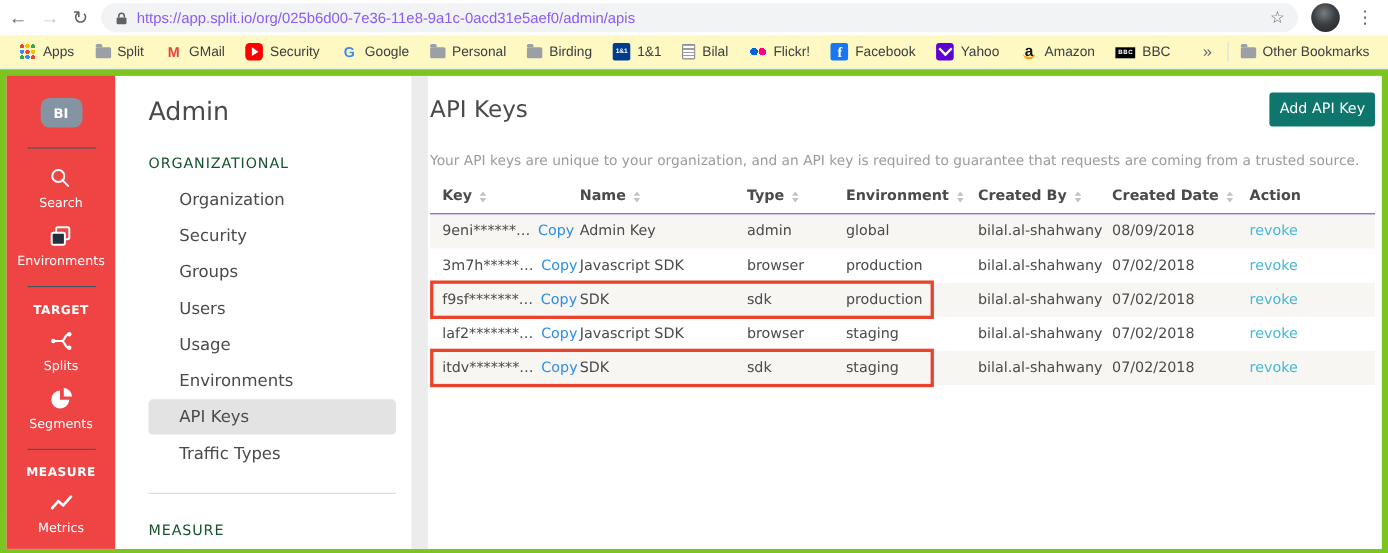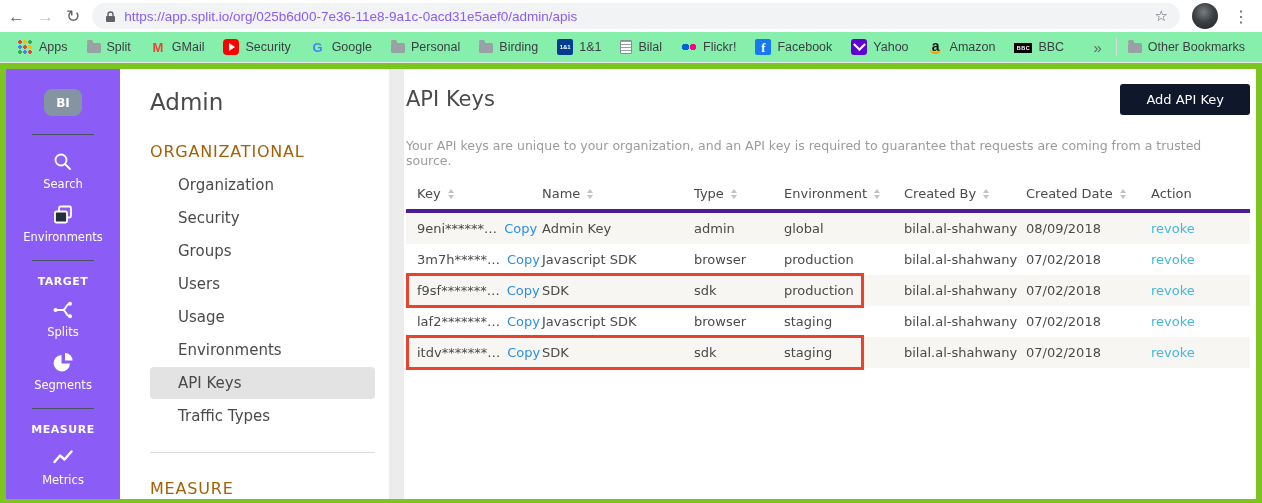--- a/index.html
+++ b/index.html
@@ -12,21 +12,21 @@
   .nav-ic { font-size:17px; color:#5f6368; line-height:1; cursor:pointer; }
   .nav-ic.disabled { color:#c6c9cc; }
   .omnibox { flex:1; height:26px; background:#f1f3f4; border-radius:14px; display:flex; align-items:center; padding:0 12px; gap:8px; min-width:0; }
   .url { font-size:13.5px; color:#8b5cf6; white-space:nowrap; overflow:hidden; flex:1; }
   .star { font-size:15px; color:#5f6368; margin-left:auto; cursor:pointer; }
   .avatar { width:26px; height:26px; border-radius:50%; flex-shrink:0;
             background:radial-gradient(circle at 45% 35%, #7a7d80 0%, #3c4043 45%, #1f2123 100%); }
   .dots { font-size:16px; color:#5f6368; padding:0 3px; cursor:pointer; }
 
   
-  .bookmarks { height:31px; display:flex; align-items:center; padding:0 12px; background:#86efac; border-bottom:1px solid #e8eaed; }
+  .bookmarks { height:31px; display:flex; align-items:center; padding:0 12px; background:#fef9c3; border-bottom:1px solid #e8eaed; }
   #bm-list { display:flex; align-items:center; gap:9px; flex:1; }
   .bm { display:flex; align-items:center; gap:6px; padding:2px 5px; border-radius:4px; cursor:pointer; white-space:nowrap; }
   .bm-label { font-size:12.5px; color:#3c4043; }
   .fav { width:16px; height:16px; display:inline-flex; align-items:center; justify-content:center;
          font-weight:700; font-size:12px; position:relative; flex-shrink:0; }
   .fav-folder { background:#9aa0a6; width:14px; height:10px; border-radius:1.5px; margin-top:2px; }
   .fav-folder::before { content:""; position:absolute; top:-3px; left:0; width:6px; height:3px; background:#9aa0a6; border-radius:1.5px 1.5px 0 0; }
   .fav-apps { background-image:
       radial-gradient(circle 2px at 3px 3px,#ea4335 97%,transparent),
       radial-gradient(circle 2px at 8px 3px,#fbbc04 97%,transparent),
@@ -55,55 +55,55 @@
   .fav-amazon::after { content:""; position:absolute; bottom:1px; left:2px; width:11px; height:5px; border-bottom:2px solid #ff9900; border-radius:0 0 9px 9px; }
   .fav-bbc { background:#000; width:18px; height:10px; margin-top:2px; }
   .fav-bbc::before { content:"BBC"; color:#fff; font-size:5.5px; letter-spacing:.5px; }
   .bm-chevron { font-size:15px; color:#5f6368; padding:0 8px; cursor:pointer; }
   .bm-vsep { width:1px; height:18px; background:#dadce0; margin:0 6px; }
 
   
   .frame { position:relative; height:440px; border:6px solid #7cc41f; border-bottom-width:4px; background:#fff; display:flex; }
 
   
-  .snav { width:114px; background:#8b5cf6; color:#fff; flex-shrink:0; display:flex; flex-direction:column; align-items:center;
+  .snav { width:99px; background:#ef4444; color:#fff; flex-shrink:0; display:flex; flex-direction:column; align-items:center;
           padding-top:20px; font-family:"DejaVu Sans", sans-serif; overflow:hidden; }
   .avatar-box { width:38px; height:38px; border-radius:8px; background:#8494a3; color:#fff; display:flex; align-items:center; justify-content:center;
                 font-size:12px; font-weight:700; margin-bottom:18px; cursor:pointer; }
   .sdiv { width:62px; border:0; border-top:1px solid #47545f; margin:0 0 15px; }
   .sitem { display:flex; flex-direction:column; align-items:center; gap:3px; margin-bottom:12px; cursor:pointer; }
   .sitem svg { display:block; }
   .slabel { font-size:11.5px; color:#fff; }
   .shead { font-size:11px; font-weight:700; letter-spacing:.5px; margin:0 0 10px; }
   .sdiv2 { width:62px; border:0; border-top:1px solid #47545f; margin:4px 0 14px; }
 
   
   .admin { width:269px; background:#fff; flex-shrink:0; padding:12px 0 0 30px; font-family:"DejaVu Sans", sans-serif; overflow:hidden; }
   .admin h1 { font-size:23px; font-weight:400; color:#4a4a4a; margin:8px 0 27px; }
-  .sec-h { font-size:16px; color:#a16207; letter-spacing:.8px; margin:0 0 8px; }
+  .sec-h { font-size:13px; color:#14532d; letter-spacing:.8px; margin:0 0 8px; }
   #admin-list { list-style:none; margin:0; padding:0; }
   .admin-item { font-size:15px; color:#4a4a4a; padding:7px 0 7px 28px; margin:1px 14px 1px 0; border-radius:4px; cursor:pointer; }
   .admin-item.sel { background:#e3e3e3; }
   .adiv { border:0; border-top:1px solid #dcdcdc; margin:20px 14px 26px 0; }
 
   .gapcol { width:15px; background:#ececec; flex-shrink:0; }
 
   
   main { flex:1; position:relative; background:#fff; padding:0 6px 0 2px; font-family:"DejaVu Sans", sans-serif; min-width:0; }
   .warn { position:absolute; top:-6px; left:44px; z-index:5; background:#7cc41f; color:#fff; font-size:12px;
           padding:5px 14px 6px; border-radius:0 0 5px 5px; white-space:nowrap; box-shadow:0 1px 2px rgba(0,0,0,.15); }
   .warn a { color:#fff; text-decoration:underline; cursor:pointer; }
   .main-head { display:flex; justify-content:space-between; align-items:flex-start; padding-top:15px; }
   .main-head h2 { font-size:21px; font-weight:400; color:#4a4a4a; margin:3px 0 0; }
-  .add-btn { background:#0f172a; color:#fff; border:none; border-radius:3px; font-size:13px; padding:8px 26px;
+  .add-btn { background:#0f766e; color:#fff; border:none; border-radius:3px; font-size:13px; padding:8px 9px;
              font-family:inherit; cursor:pointer; }
   .desc { font-size:12.5px; color:#9b9b9b; margin:23px 0 0; }
 
   .table { margin-top:13px; font-size:13px; color:#4a4a4a; }
-  .thead { display:flex; align-items:center; font-weight:400; border-bottom:4px solid #4c1d95; padding:5px 0 8px; }
+  .thead { display:flex; align-items:center; font-weight:700; border-bottom:1px solid #4c1d95; padding:5px 0 8px; }
   .c { flex-shrink:0; }
   .thead > .c:nth-child(1), .trow > .c:nth-child(1) { width:136px; padding-left:11px; }
   .thead > .c:nth-child(2), .trow > .c:nth-child(2) { width:152px; }
   .thead > .c:nth-child(3), .trow > .c:nth-child(3) { width:90px; }
   .thead > .c:nth-child(4), .trow > .c:nth-child(4) { width:120px; }
   .thead > .c:nth-child(5), .trow > .c:nth-child(5) { width:122px; }
   .thead > .c:nth-child(6), .trow > .c:nth-child(6) { width:125px; }
   .thead > .c:nth-child(7), .trow > .c:nth-child(7) { flex:1; width:auto; }
   .th { display:flex; align-items:center; cursor:pointer; }
   .sort { display:inline-flex; flex-direction:column; margin-left:7px; cursor:pointer; }

